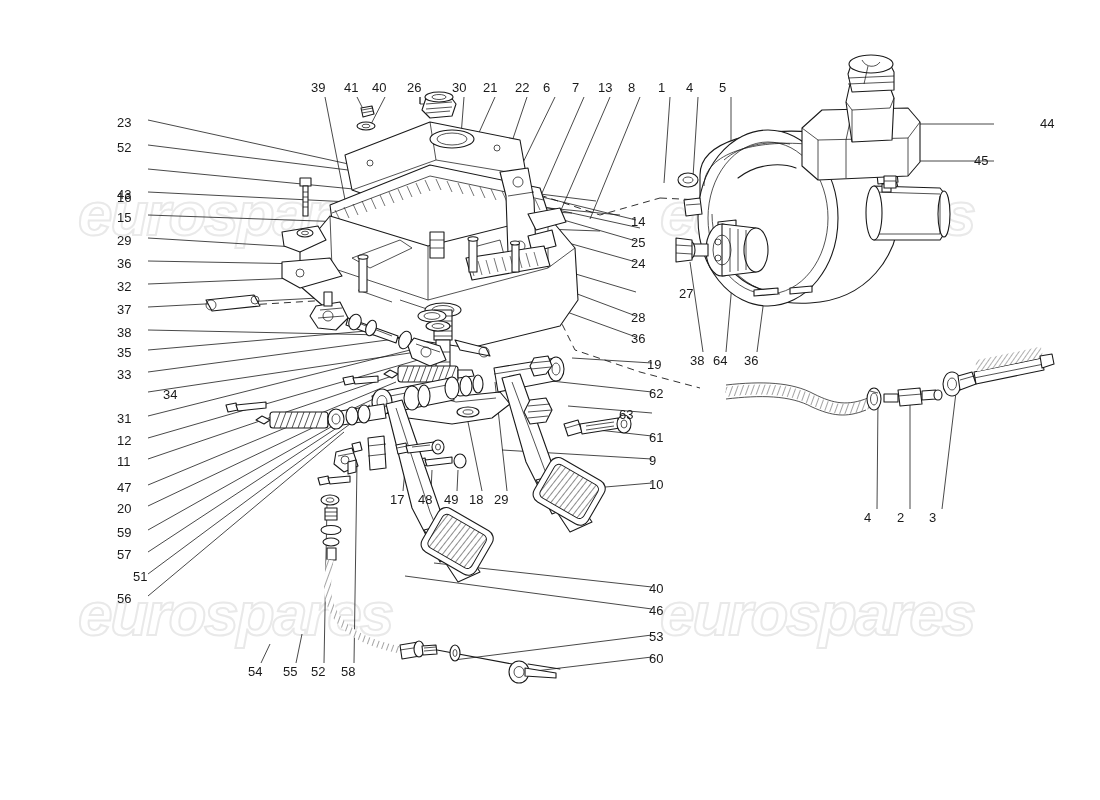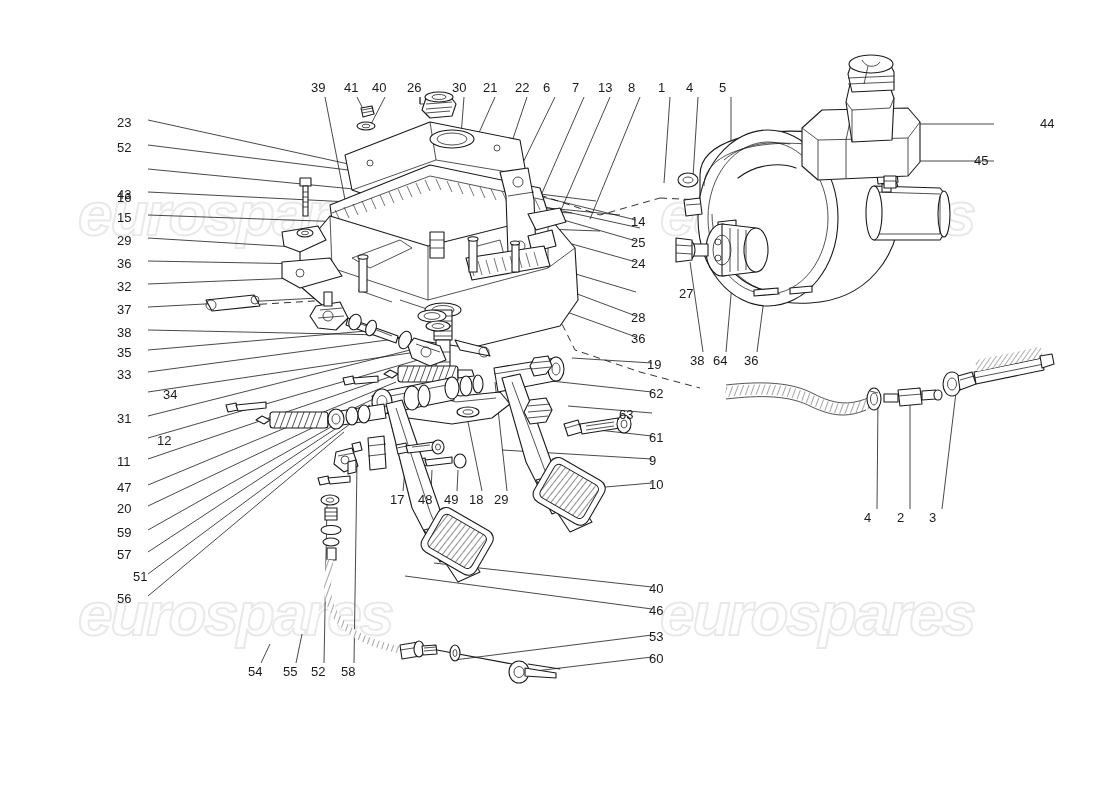--- a/index.html
+++ b/index.html
@@ -543,21 +543,21 @@
       <div class="lbl" style="left: 117px; top: 211px;">15</div>
       <div class="lbl" style="left: 117px; top: 234px;">29</div>
       <div class="lbl" style="left: 117px; top: 257px;">36</div>
       <div class="lbl" style="left: 117px; top: 280px;">32</div>
       <div class="lbl" style="left: 117px; top: 303px;">37</div>
       <div class="lbl" style="left: 117px; top: 326px;">38</div>
       <div class="lbl" style="left: 117px; top: 346px;">35</div>
       <div class="lbl" style="left: 117px; top: 368px;">33</div>
       <div class="lbl" style="left: 117px; top: 388px; margin-left: 46px;">34</div>
       <div class="lbl" style="left: 117px; top: 412px;">31</div>
-      <div class="lbl" style="left: 117px; top: 434px; margin-left: 40px;">12</div>
+      <div class="lbl" style="left: 117px; top: 434px;">12</div>
       <div class="lbl" style="left: 117px; top: 455px;">11</div>
       <div class="lbl" style="left: 117px; top: 481px;">47</div>
       <div class="lbl" style="left: 117px; top: 502px;">20</div>
       <div class="lbl" style="left: 117px; top: 526px;">59</div>
       <div class="lbl" style="left: 117px; top: 548px;">57</div>
       <div class="lbl" style="left: 117px; top: 570px; margin-left: 16px;">51</div>
       <div class="lbl" style="left: 117px; top: 592px;">56</div>
       <div class="lbl" style="left: 311px; top: 81px;">39</div>
       <div class="lbl" style="left: 344px; top: 81px;">41</div>
       <div class="lbl" style="left: 372px; top: 81px;">40</div>

